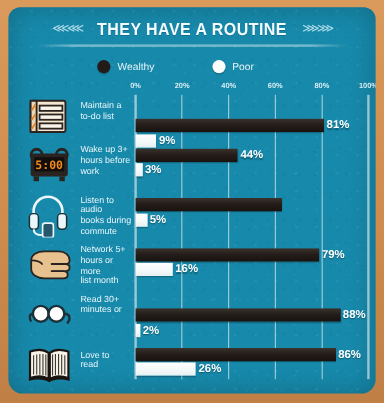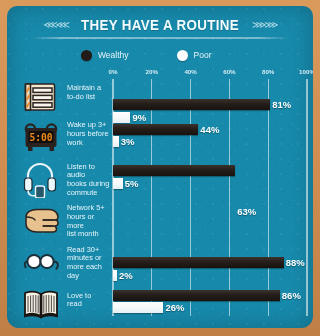--- a/index.html
+++ b/index.html
@@ -176,20 +176,26 @@
             <span class="val" style="top: 0px; left: calc(44% + 2px);">44%</span>
             <div class="bar light" style="top: 12.5px; left: 0px; width: 3%;"></div>
             <span class="val" style="top: 12.5px; left: calc(3% + 2px);">3%</span>
           </div>
           <div class="rowbars" style="top: 86px; height: 23.5px;">
             <div class="bar dark" style="top: 0px; left: 0px; width: 63%;"></div>
             <span class="val" style="top: 0px; left: calc(63% + 2px); margin-top: 41px;">63%</span>
             <div class="bar light" style="top: 12.5px; left: 0px; width: 5%;"></div>
             <span class="val" style="top: 12.5px; left: calc(5% + 2px);">5%</span>
           </div>
+          <div class="rowbars" style="top: 127.5px; height: 23.5px;">
+            <div class="bar dark" style="top: 0px; left: 0px; width: 79%;"></div>
+            <span class="val" style="top: 0px; left: calc(79% + 2px);">79%</span>
+            <div class="bar light" style="top: 12.5px; left: 0px; width: 16%;"></div>
+            <span class="val" style="top: 12.5px; left: calc(16% + 2px);">16%</span>
+          </div>
           <div class="rowbars" style="top: 178px; height: 23.5px;">
             <div class="bar dark" style="top: 0px; left: 0px; width: 88%;"></div>
             <span class="val" style="top: 0px; left: calc(88% + 2px);">88%</span>
             <div class="bar light" style="top: 12.5px; left: 0px; width: 2%;"></div>
             <span class="val" style="top: 12.5px; left: calc(2% + 2px);">2%</span>
           </div>
           <div class="rowbars" style="top: 210.5px; height: 23.5px;">
             <div class="bar dark" style="top: 0px; left: 0px; width: 86%;"></div>
             <span class="val" style="top: 0px; left: calc(86% + 2px);">86%</span>
             <div class="bar light" style="top: 12.5px; left: 0px; width: 26%;"></div>
@@ -270,21 +276,20 @@
         <circle cx="11" cy="9.5" r="6.6" fill="#ffffff" stroke="#1b3038" stroke-width="2"></circle>
         <circle cx="24" cy="9.5" r="6.6" fill="#ffffff" stroke="#1b3038" stroke-width="2"></circle>
         <path d="M17.6 9.5 H17.4" stroke="#1b3038" stroke-width="2"></path>
         <path d="M4.4 9.5 C1.5 9.5 1 13 3 16" fill="none" stroke="#1b3038" stroke-width="2"></path>
         <path d="M30.6 9.5 C35 9.5 36.5 13 33 17.5" fill="none" stroke="#1b3038" stroke-width="2"></path>
       </svg>
       </div>
       <div class="rowlabel" style="top: 239.85px;">
         <div>Read 30+</div>
         <div>minutes or</div>
-        <div>more each day</div>
       </div>
       <div class="iconbox" style="top: 282.5px; height: 31.5px;">
       <svg width="36" height="30" viewBox="0 0 36 30">
         <path d="M2 4 C8 2 14 2.5 17.5 5 L17.5 27 C14 24.5 8 24 2 26 Z" fill="#f6f2e6" stroke="#1b1512" stroke-width="1.8" stroke-linejoin="round"></path>
         <path d="M34 4 C28 2 22 2.5 18.5 5 L18.5 27 C22 24.5 28 24 34 26 Z" fill="#f6f2e6" stroke="#1b1512" stroke-width="1.8" stroke-linejoin="round"></path>
         <g stroke="#3a3330" stroke-width=".9">
           <line x1="5" y1="7" x2="5" y2="23"></line>
             <line x1="7.6" y1="6.4" x2="7.6" y2="23"></line>
           <line x1="10.2" y1="6" x2="10.2" y2="23.2"></line>
             <line x1="12.8" y1="6" x2="12.8" y2="23.6"></line>

